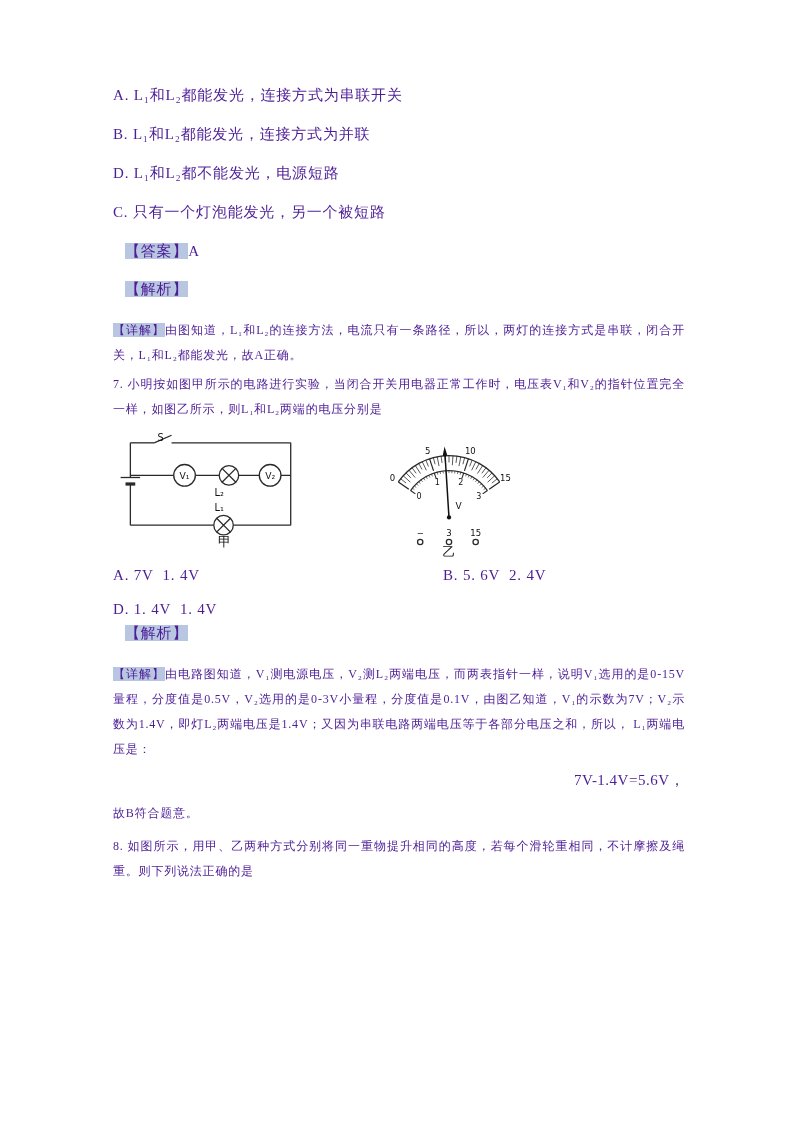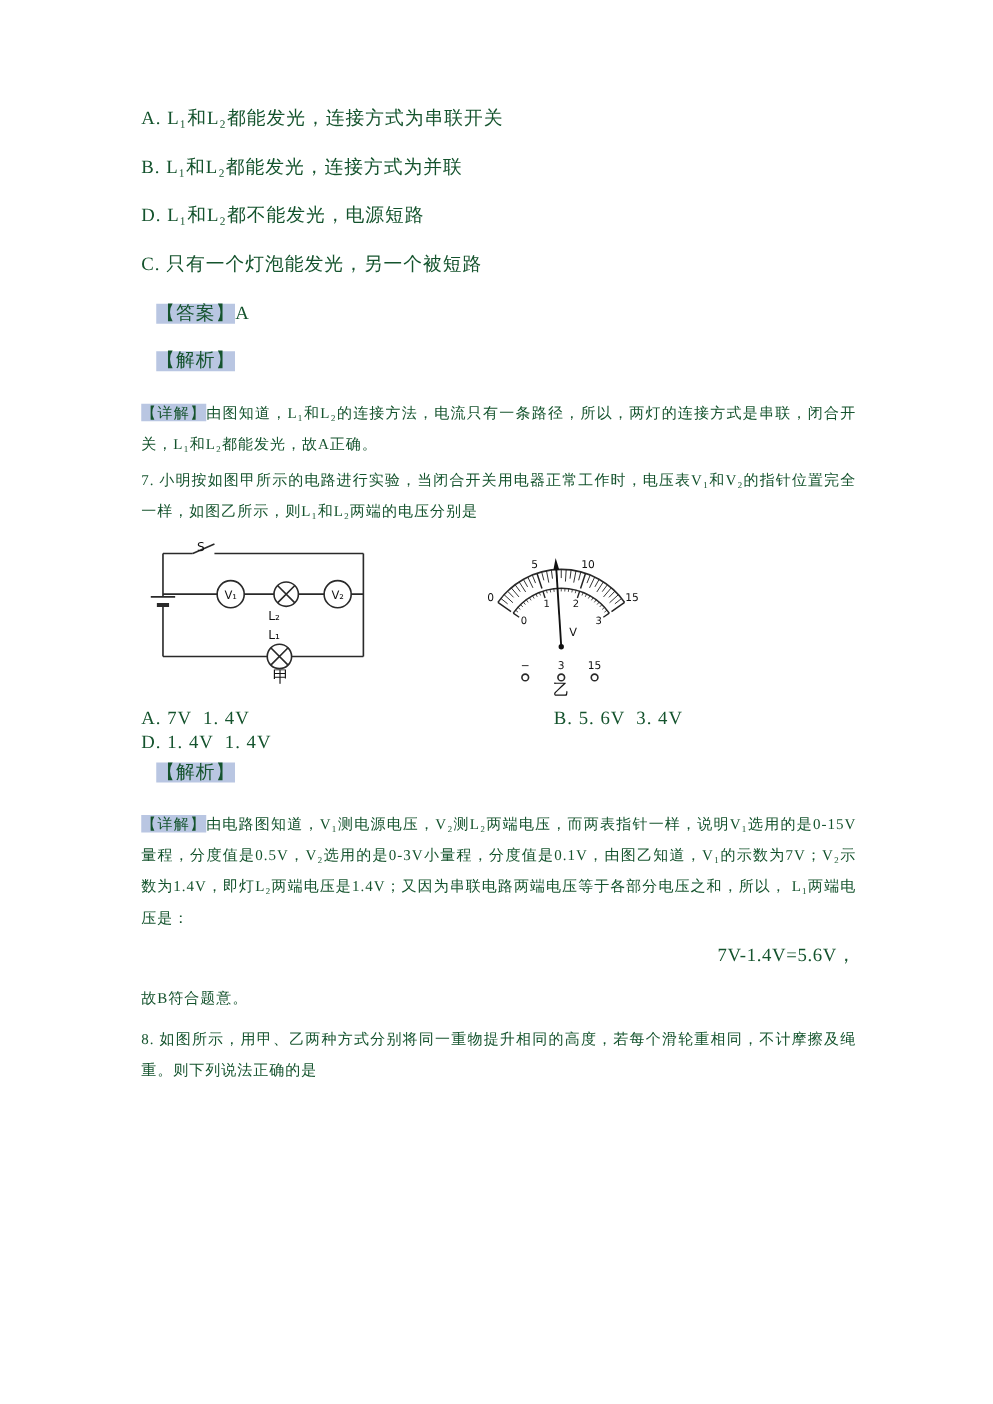--- a/index.html
+++ b/index.html
@@ -2,21 +2,21 @@
 <html style="--hl: #b9c6e2;"><head>
 <meta charset="utf-8">
 <style>
   * { margin:0; padding:0; box-sizing:border-box; }
   html,body { background:#ffffff; }
   .page {
     position:relative;
     width:794px; height:1123px;
     background:#ffffff;
     font-family:"Liberation Serif","DejaVu Serif",serif;
-    color:#14532d;
+    color:#4c1d95;
     overflow:hidden;
   }
   .content {
     position:absolute;
     left:113px; top:86px;
     width:572px;
   }
   .txt { white-space:pre-wrap; }
   .opt {
     font-size:15px;
@@ -44,21 +44,21 @@
   .hl { background:var(--hl,#b9c6e2); }
   .figure-row {
     display:flex;
     align-items:flex-start;
     gap:64px;
     margin:10px 0 8px 2px;
   }
   .opt-grid {
     display:grid;
     grid-template-columns:330px auto;
-    row-gap:1px;
+    row-gap:16px;
     margin:6px 0 4px 0;
   }
   .opt-grid p {
     font-size:15px;
     letter-spacing:0.8px;
     line-height:1.2;
     white-space:pre-wrap;
   }
   .formula {
     font-size:15px;
@@ -226,21 +226,21 @@
           <circle class="dev" cx="48" cy="103" r="2.5"></circle>
           <circle class="dev" cx="75" cy="103" r="2.5"></circle>
           <circle class="dev" cx="100" cy="103" r="2.5"></circle>
         </g>
         <text x="75" y="116" font-size="12" text-anchor="middle">乙</text>
       </svg>
     </div>
 
     <div class="opt-grid">
       <p>A. 7V  1. 4V</p>
-      <p>B. 5. 6V  3. 4V</p>
+      <p>B. 5. 6V  2. 4V</p>
       <p>D. 1. 4V  1. 4V</p>
     </div>
 
     <p class="line"><span class="hl">【解析】</span></p>
     <p class="para"><span class="hl">【详解】</span><span class="txt">由电路图知道，V₁测电源电压，V₂测L₂两端电压，而两表指针一样，说明V₁选用的是0-15V量程，分度值是0.5V，V₂选用的是0-3V小量程，分度值是0.1V，由图乙知道，V₁的示数为7V；V₂示数为1.4V，即灯L₂两端电压是1.4V；又因为串联电路两端电压等于各部分电压之和，所以， L₁两端电压是：</span></p>
 
     <p class="formula">7V-1.4V=5.6V，</p>
     <p class="para">故B符合题意。</p>
 
     <p class="para" style="margin-top:8px">8. 如图所示，用甲、乙两种方式分别将同一重物提升相同的高度，若每个滑轮重相同，不计摩擦及绳重。则下列说法正确的是</p>

